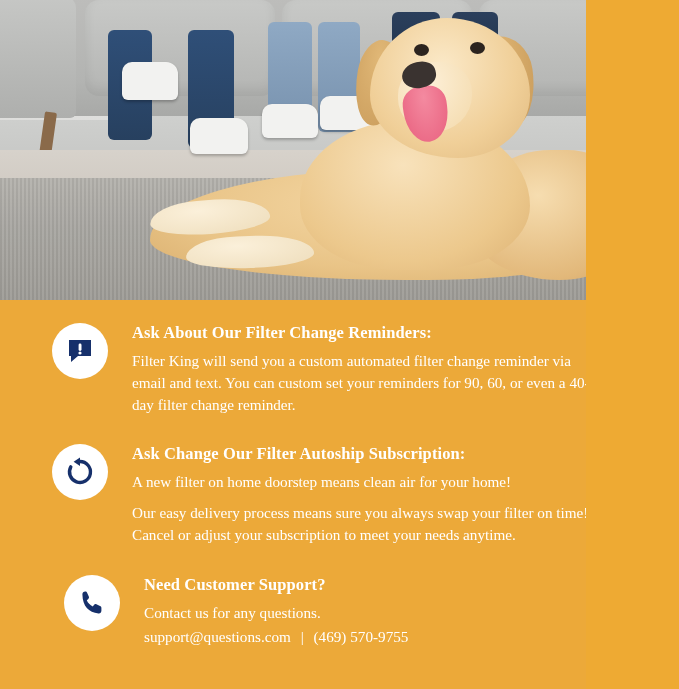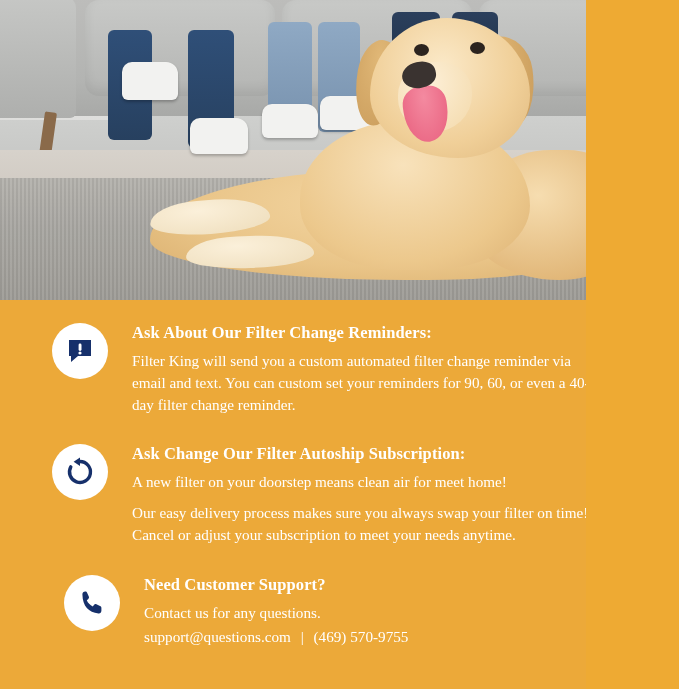--- a/index.html
+++ b/index.html
@@ -302,22 +302,22 @@
 
     <div class="row" style="left:52px; top:144px;">
       <div class="badge">
         <svg width="32" height="32" viewBox="0 0 32 32" aria-hidden="true">
           <path d="M16 5.5a10.5 10.5 0 1 1-9.2 5.4" fill="none" stroke="#16306b" stroke-width="3.4" stroke-linecap="round"></path>
           <path d="M16 1.4l0 8.6 -6.4 -4.3z" fill="#16306b"></path>
         </svg>
       </div>
       <div class="rowtext">
         <p class="rowtitle">Ask Change Our Filter Autoship Subscription:</p>
-        <p class="rowbody">A new filter on your doorstep means clean air for meet home!</p>
-        <p class="rowbody">Our easy delivery process makes sure you always swap your filter on time! Cancel or adjust your subscription to meet your needs anytime.</p>
+        <p class="rowbody">A new filter on home doorstep means clean air for your home!</p>
+        <p class="rowbody">Our easy delivery process means sure you always swap your filter on time! Cancel or adjust your subscription to meet your needs anytime.</p>
       </div>
     </div>
 
     <div class="row" style="left:64px; top:275px;">
       <div class="badge">
         <svg width="28" height="28" viewBox="0 0 28 28" aria-hidden="true">
           <path d="M7.2 2.6c1 0 1.6.5 2 1.4l1.6 3.6c.4.9.2 1.7-.5 2.3l-1.5 1.3c1 2.6 3.3 5 6 6.2l1.3-1.6c.6-.7 1.4-.9 2.3-.5l3.6 1.6c.9.4 1.4 1 1.4 2v2.8c0 1.6-1.3 2.9-2.9 2.7C10.6 23.3 4.7 17.4 4.4 5.5c-.1-1.6 1.2-2.9 2.8-2.9z" fill="#16306b"></path>
         </svg>
       </div>
       <div class="rowtext">

